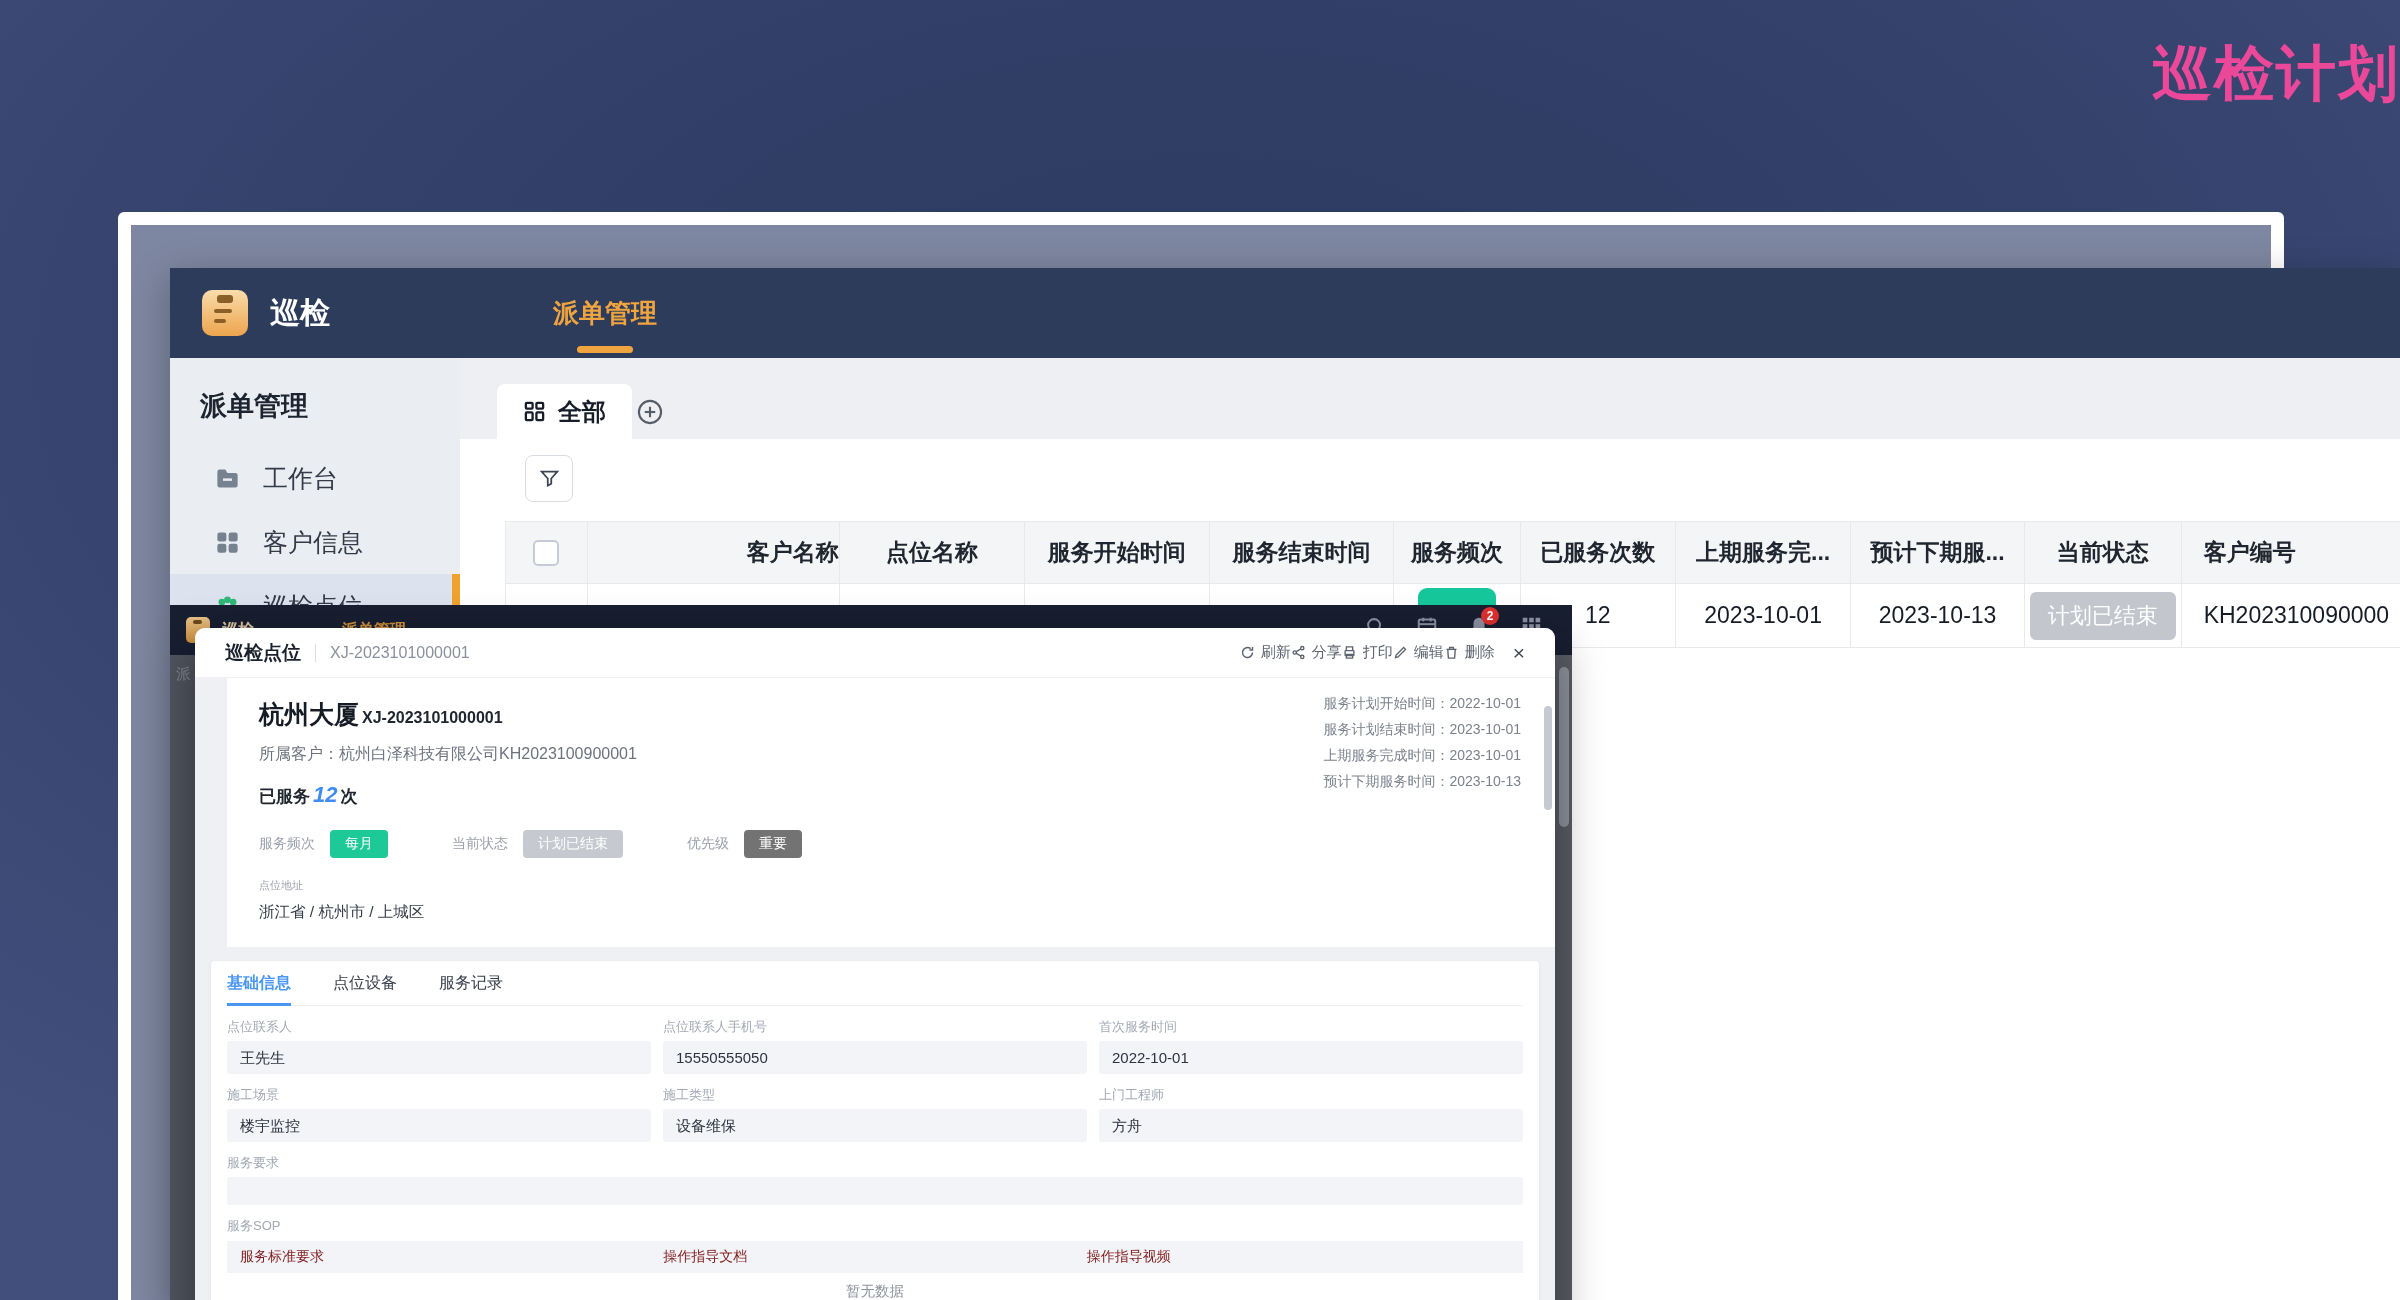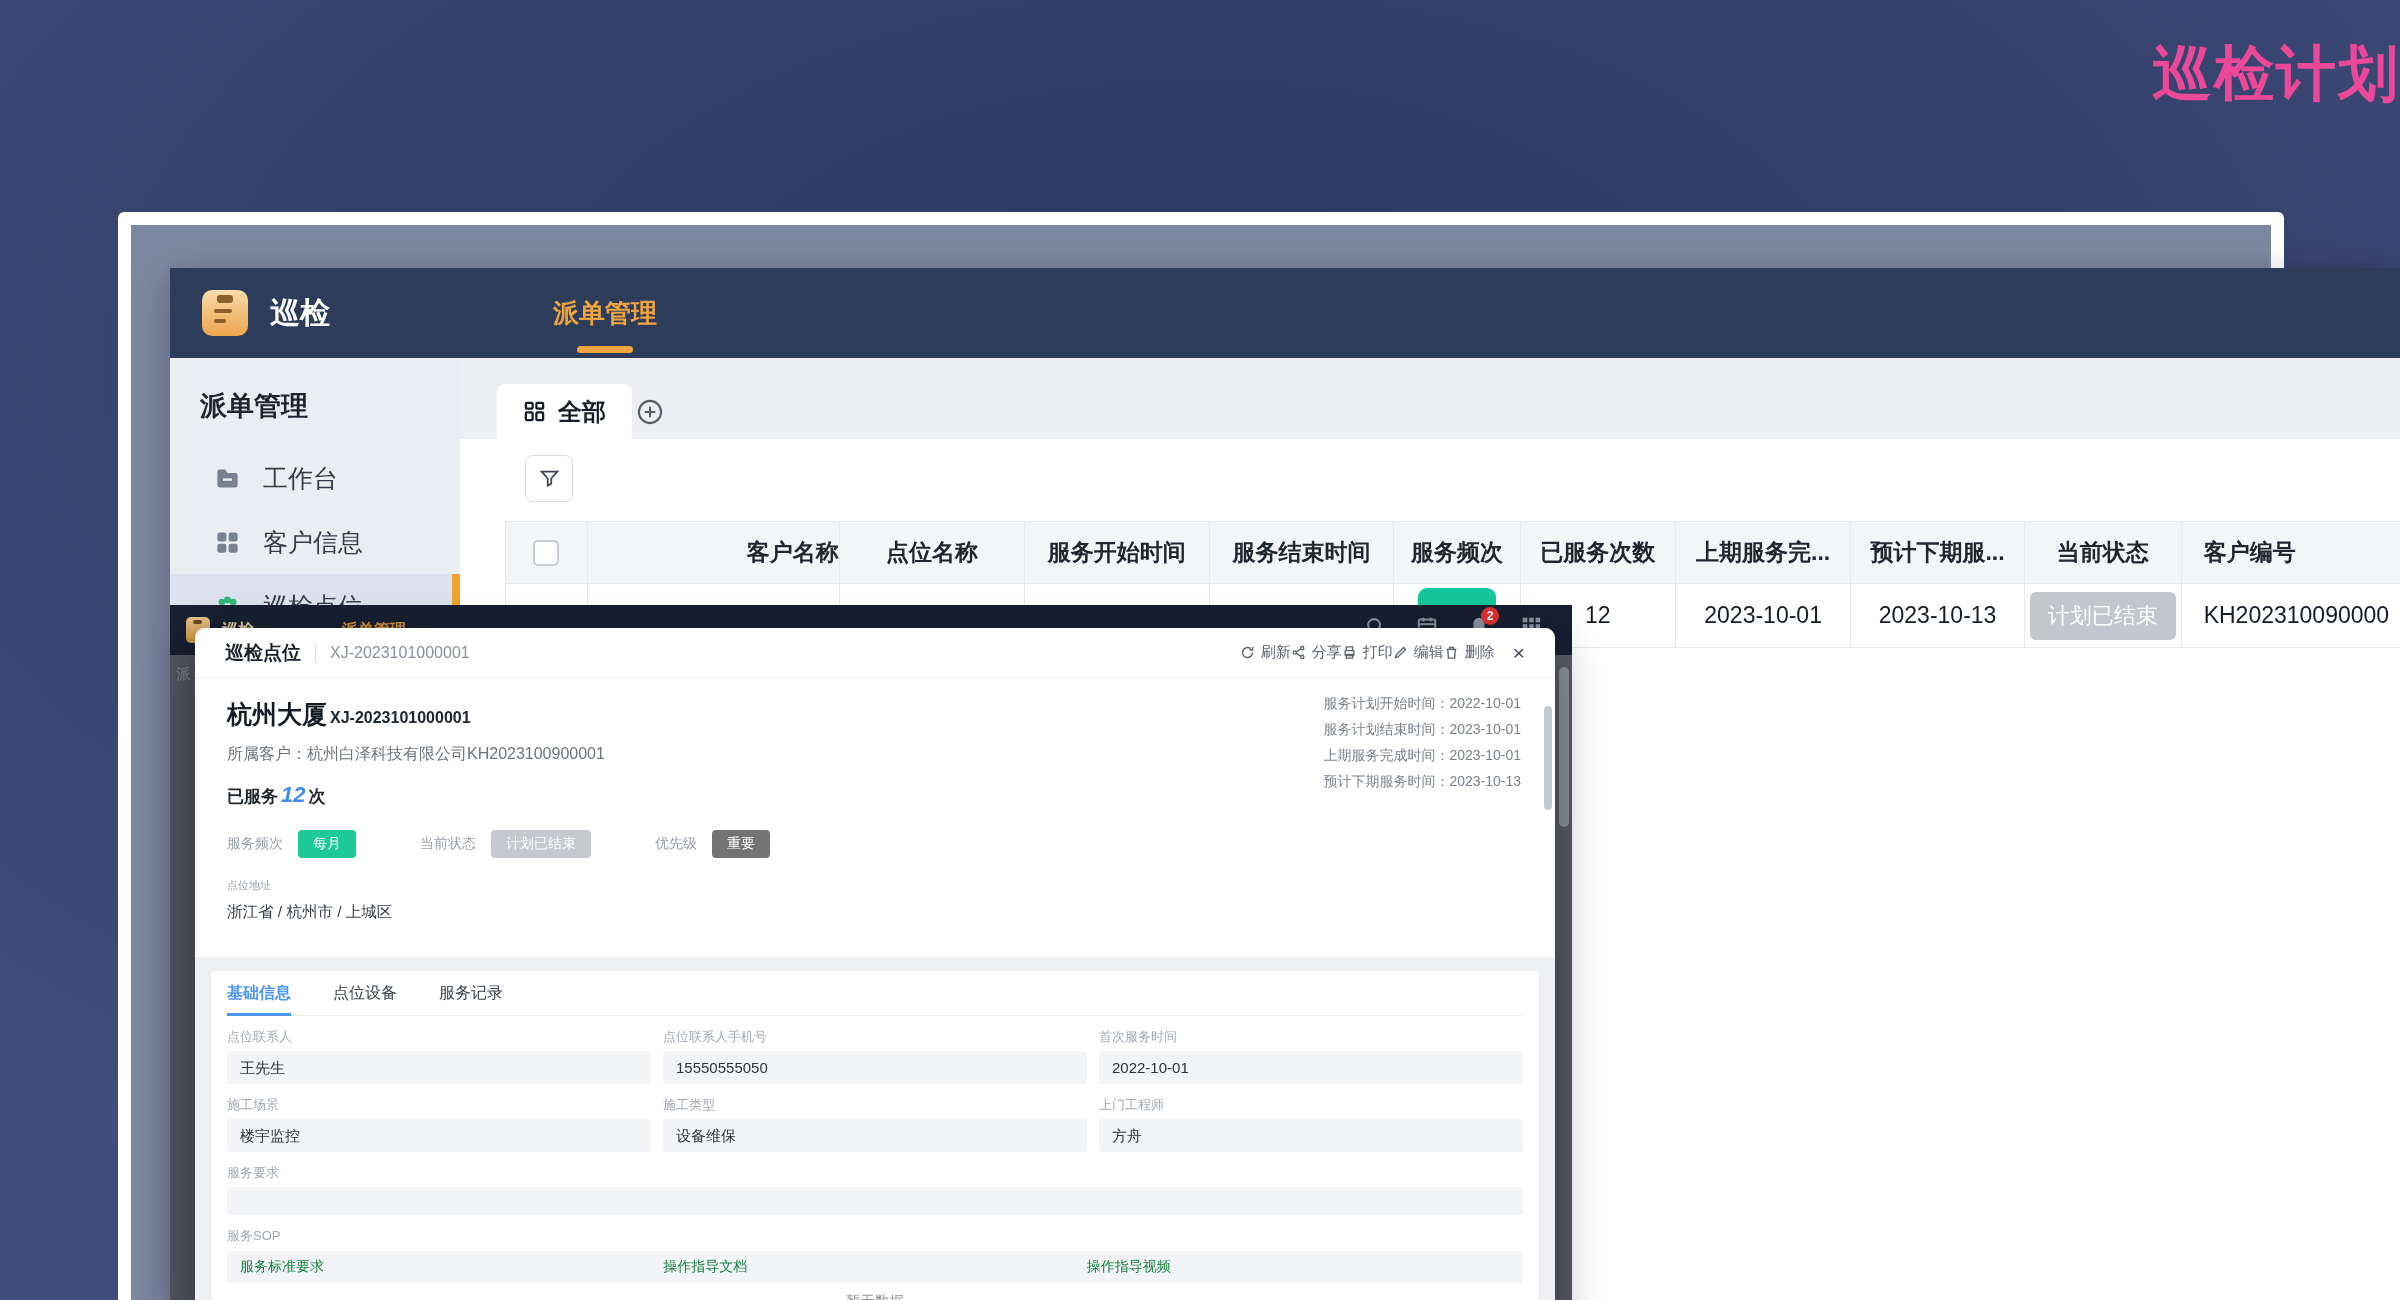--- a/index.html
+++ b/index.html
@@ -80,21 +80,21 @@
     border-radius:10px; z-index:20; box-shadow:0 16px 48px rgba(0,0,0,.42); padding-bottom:16px; }
   .dlg-header { height:50px; background:#ffffff; border-radius:10px 10px 0 0; display:flex; align-items:center;
     padding:0 30px; border-bottom:1px solid #eef0f3; }
   .dlg-title { font-size:19px; font-weight:700; color:#1b212c; }
   .dlg-sep { width:1px; height:18px; background:#dadee4; margin:0 14px; }
   .dlg-code { font-size:16px; color:#8b919b; }
   .dlg-toolbar { margin-left:auto; display:flex; align-items:center; font-size:15px; color:#5d646f; }
   .tbtn { display:flex; align-items:center; gap:6px; cursor:pointer; }
   .dlg-close { margin-left:18px; font-size:21px; color:#434956; cursor:pointer; }
 
-  .dlg-info { position:relative; background:#ffffff; padding:20px 32px 34px; }
+  .dlg-info { position:relative; background:#ffffff; padding:20px 32px 24px;margin-left:32px; }
   .info-name { font-size:25px; font-weight:700; color:#161c26; }
   .info-code { font-size:16px; font-weight:700; color:#20262f; margin-left:3px; }
   .info-customer { margin-top:13px; font-size:16px; color:#6d737e; }
   .info-served { margin-top:17px; font-size:17px; font-weight:700; color:#20262f; }
   .info-served .count { font-size:22px; font-style:italic; color:#3f8cf3; margin:0 3px; }
   .schedule { position:absolute; right:34px; top:12px; text-align:right; font-size:14px; color:#7c828d; line-height:26px; }
   .badge-row { margin-top:22px; display:flex; align-items:center; font-size:14px; color:#9ba1ac; }
   .pill { color:#ffffff; font-size:14px; padding:5px 15px; border-radius:4px; margin-left:15px; }
   .pill.green { background:#1ec998; } .pill.gray { background:#c6cad0; } .pill.red { background:#737373; }
   .bspace { margin-left:64px; }
@@ -106,21 +106,21 @@
     box-shadow:0 1px 4px rgba(20,30,50,.06); }
   .dlg-tabs { display:flex; gap:42px; border-bottom:1px solid #edeff2; }
   .dtab { padding-bottom:9px; font-size:16px; color:#3a404c; cursor:pointer; }
   .dtab.active { color:#4a97f2; font-weight:700; border-bottom:3px solid #4a97f2; margin-bottom:-1px; }
   .fgrid { display:grid; grid-template-columns:1fr 1fr 1fr; column-gap:12px; }
   .flabel { margin-top:12px; font-size:13px; color:#a3a9b4; }
   .fvalue { margin-top:5px; height:33px; line-height:33px; background:#f3f4f7; border-radius:3px;
     padding:0 13px; font-size:15px; color:#2d333f; }
   .fvalue.empty { height:28px; }
   .sop-head { display:grid; grid-template-columns:1fr 1fr 1fr; background:#f3f4f7; height:32px;
-    align-items:center; margin-top:6px; padding:0 13px; font-size:14px; color:#15803d; }
+    align-items:center; margin-top:6px; padding:0 13px; font-size:14px; color:#7f1d1d; }
   .sop-empty { height:37px; line-height:37px; text-align:center; font-size:14.5px; color:#8f959f;
     border-bottom:1px solid #e8eaee; }
   svg { display:block; }
 </style>
 </head>
 <body>
 
 <div class="page-title">巡检计划</div>
 <div class="frame"></div>
 

